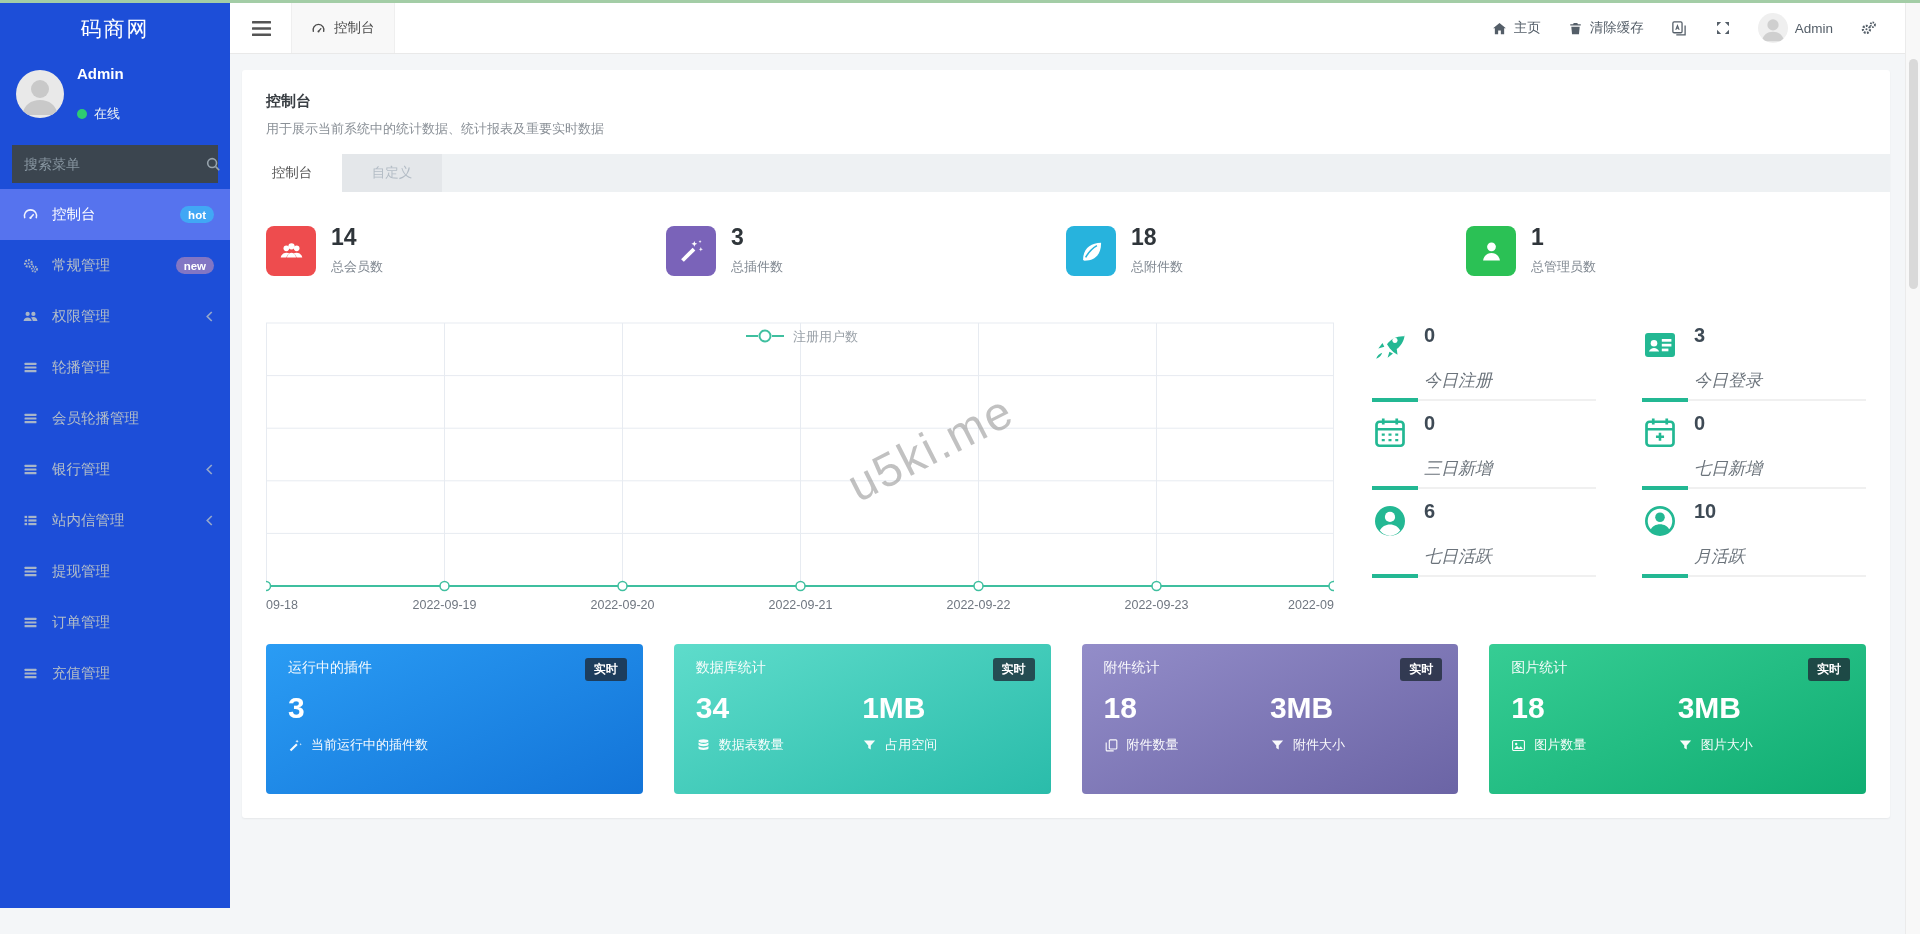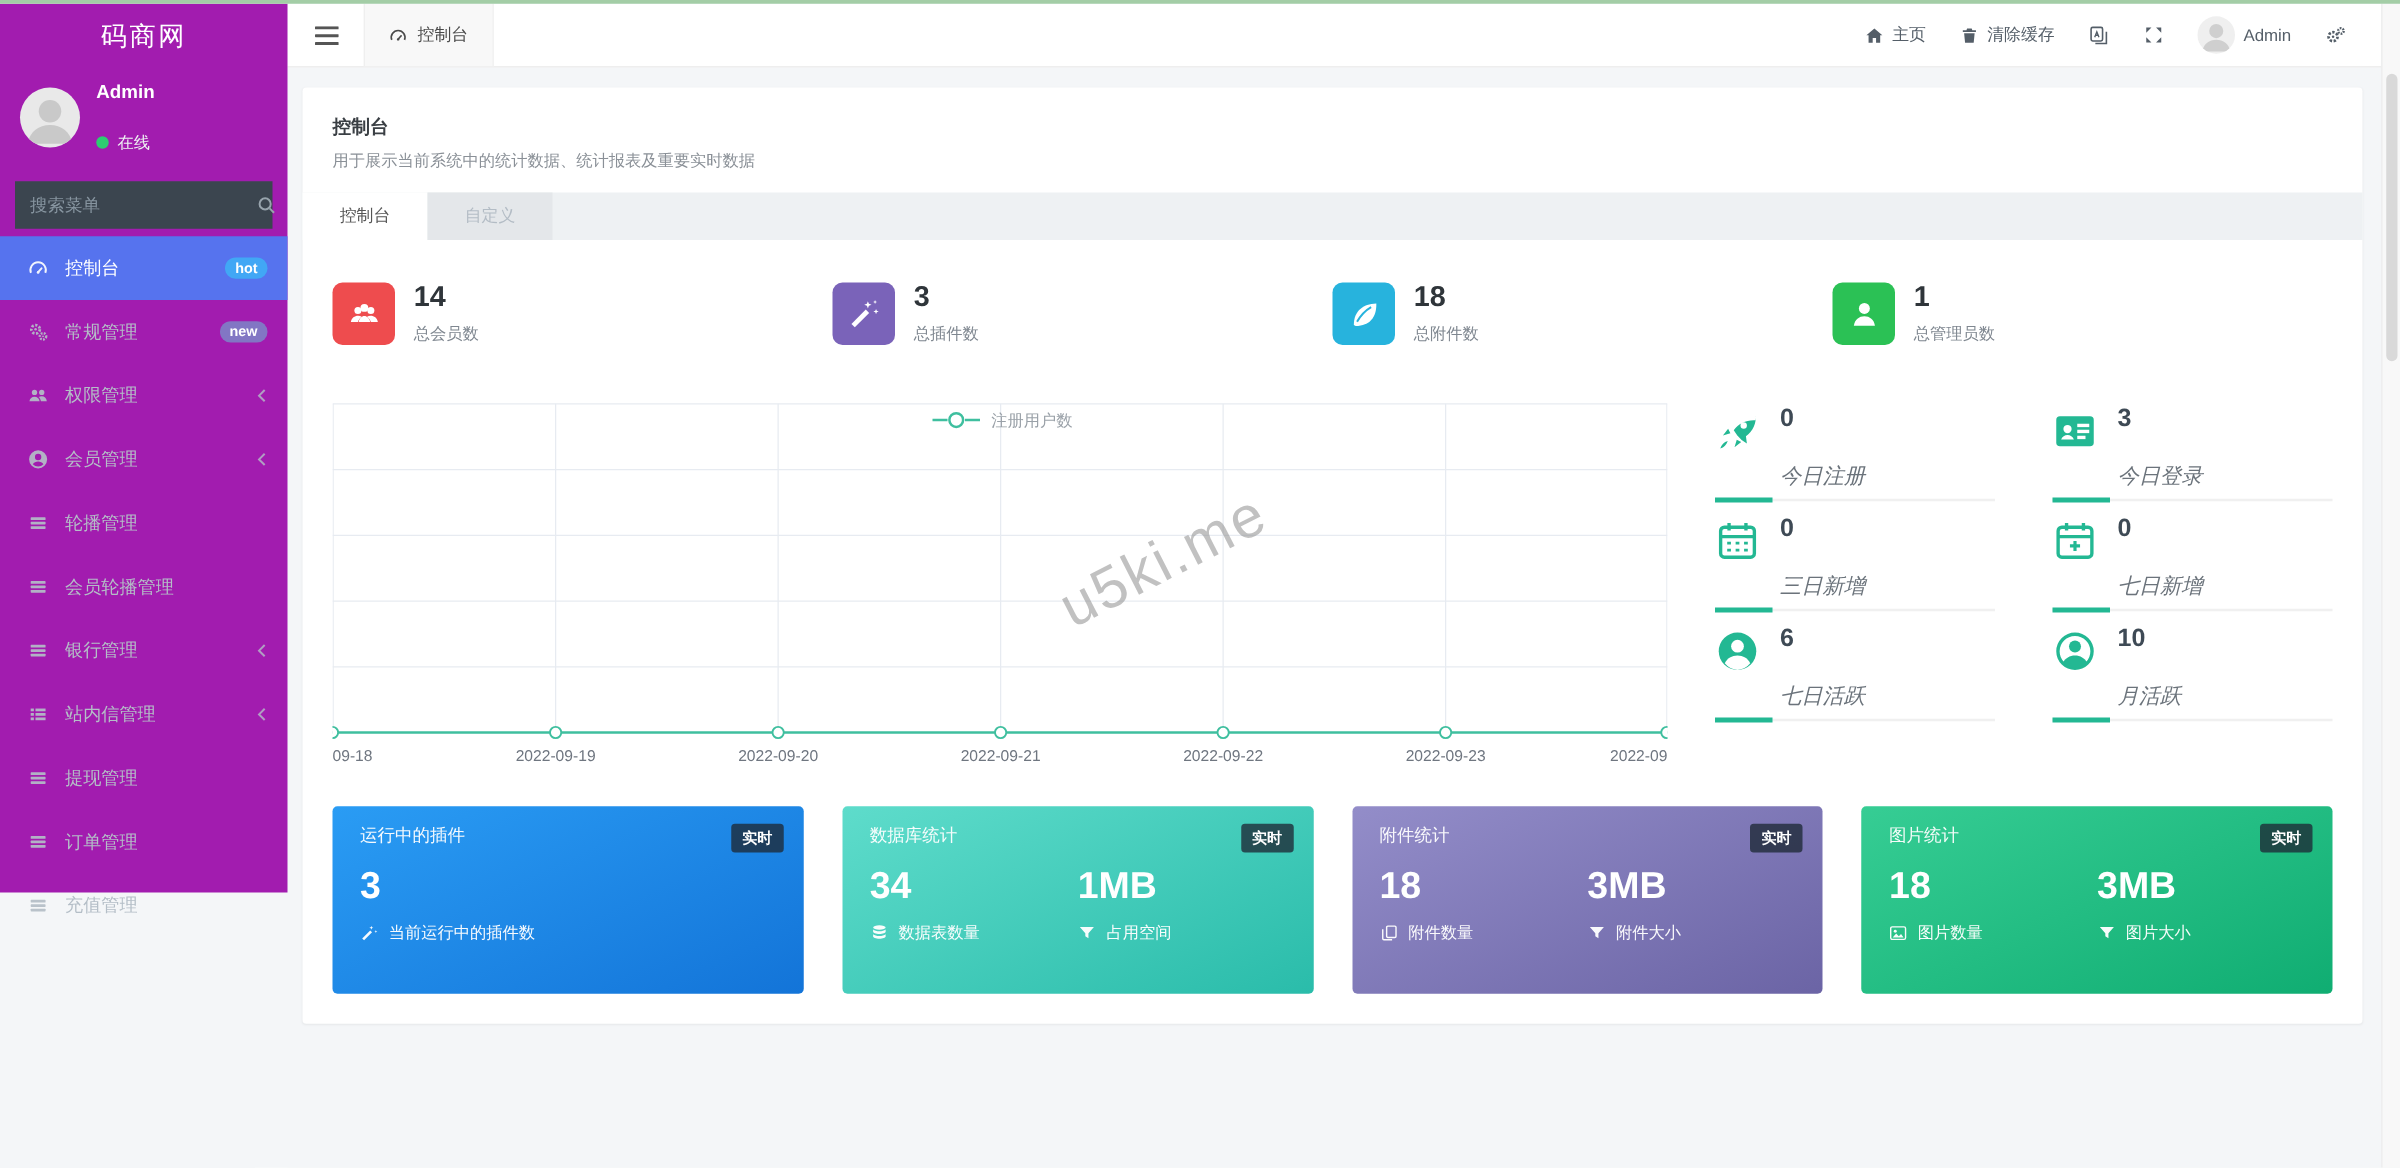--- a/index.html
+++ b/index.html
@@ -3,21 +3,21 @@
 <meta charset="utf-8">
 <style>
   * { box-sizing: border-box; margin: 0; padding: 0; }
   html,body { width:1920px; height:934px; overflow:hidden;
     font-family:"Liberation Sans","DejaVu Sans",sans-serif; background:#f4f6f8; }
 
   
   .topline { position:absolute; top:0; left:0; width:1920px; height:3px; background:#a3cda6; z-index:90; }
 
   
-  .sidebar { position:absolute; left:0; top:3px; width:230px; height:711px; background:#a21caf; color:#b4bec7; z-index:50; }
+  .sidebar { position:absolute; left:0; top:3px; width:230px; height:905px; background:#1d4ed8; color:#b4bec7; z-index:50; }
   .logo { height:52px; display:flex; align-items:center; justify-content:center; color:#fff; font-size:21px; letter-spacing:2px; }
   .userpanel { display:flex; align-items:center; gap:13px; padding:10px 16px 8px; }
   .avatar48 { width:48px; height:48px; border-radius:50%; background:#e9e9e9; overflow:hidden; flex:none; }
   .avatar48 svg { width:100%; height:100%; }
   .uname { color:#fff; font-weight:bold; font-size:15px; }
   .ustatus { display:flex; align-items:center; gap:7px; color:#eef3f3; font-size:13px; margin-top:23px; }
   .dot { width:10px; height:10px; border-radius:50%; background:#2ecc71; }
   .searchbox { margin:14px 12px 0; height:38px; background:#3b454f; border-radius:0; display:flex; align-items:center; padding:0 12px; }
   .searchbox input { flex:1; background:transparent; border:0; outline:none; color:#cfd6dc; font-size:14px; font-family:inherit; }
   .searchbox input::placeholder { color:#8795a0; }
@@ -151,29 +151,20 @@
       <span class="badge new">new</span>
     </div>
     <div class="mi">
       <svg class="ic" viewBox="0 0 20 20" fill="currentColor">
           <circle cx="6.6" cy="7" r="2.5"></circle>
           <circle cx="13.4" cy="7" r="2.5"></circle>
           <path d="M1.8 15.2c.4-2.6 2.3-4.1 4.8-4.1s4.4 1.5 4.8 4.1z"></path>
           <path d="M12.6 15.2c-.2-1.6-1-3-2.1-3.9.8-.4 1.8-.6 2.9-.6 2.5 0 4.4 1.5 4.8 4.5z"></path>
         </svg>
       <span>权限管理</span>
-      <svg class="chev" viewBox="0 0 10 14" fill="none" stroke="currentColor" stroke-width="1.8">
-          <path d="M7.5 2L2.5 7l5 5"></path>
-        </svg>
-    </div>
-    <div class="mi">
-      <svg class="ic" viewBox="0 0 20 20" fill="currentColor">
-          <path d="M10 1.5A8.5 8.5 0 1 0 10 18.5 8.5 8.5 0 0 0 10 1.5zm0 3.3a3 3 0 1 1 0 6 3 3 0 0 1 0-6zm0 11.9a6.8 6.8 0 0 1-5-2.2c1-1.6 2.9-2.6 5-2.6s4 1 5 2.6a6.8 6.8 0 0 1-5 2.2z"></path>
-        </svg>
-      <span>会员管理</span>
       <svg class="chev" viewBox="0 0 10 14" fill="none" stroke="currentColor" stroke-width="1.8">
           <path d="M7.5 2L2.5 7l5 5"></path>
         </svg>
     </div>
     <div class="mi">
       <svg class="ic" viewBox="0 0 20 20" fill="currentColor">
           <rect x="3" y="4.5" width="14" height="2.6" rx=".6"></rect>
           <rect x="3" y="8.7" width="14" height="2.6" rx=".6"></rect>
           <rect x="3" y="12.9" width="14" height="2.6" rx=".6"></rect>
         </svg>

